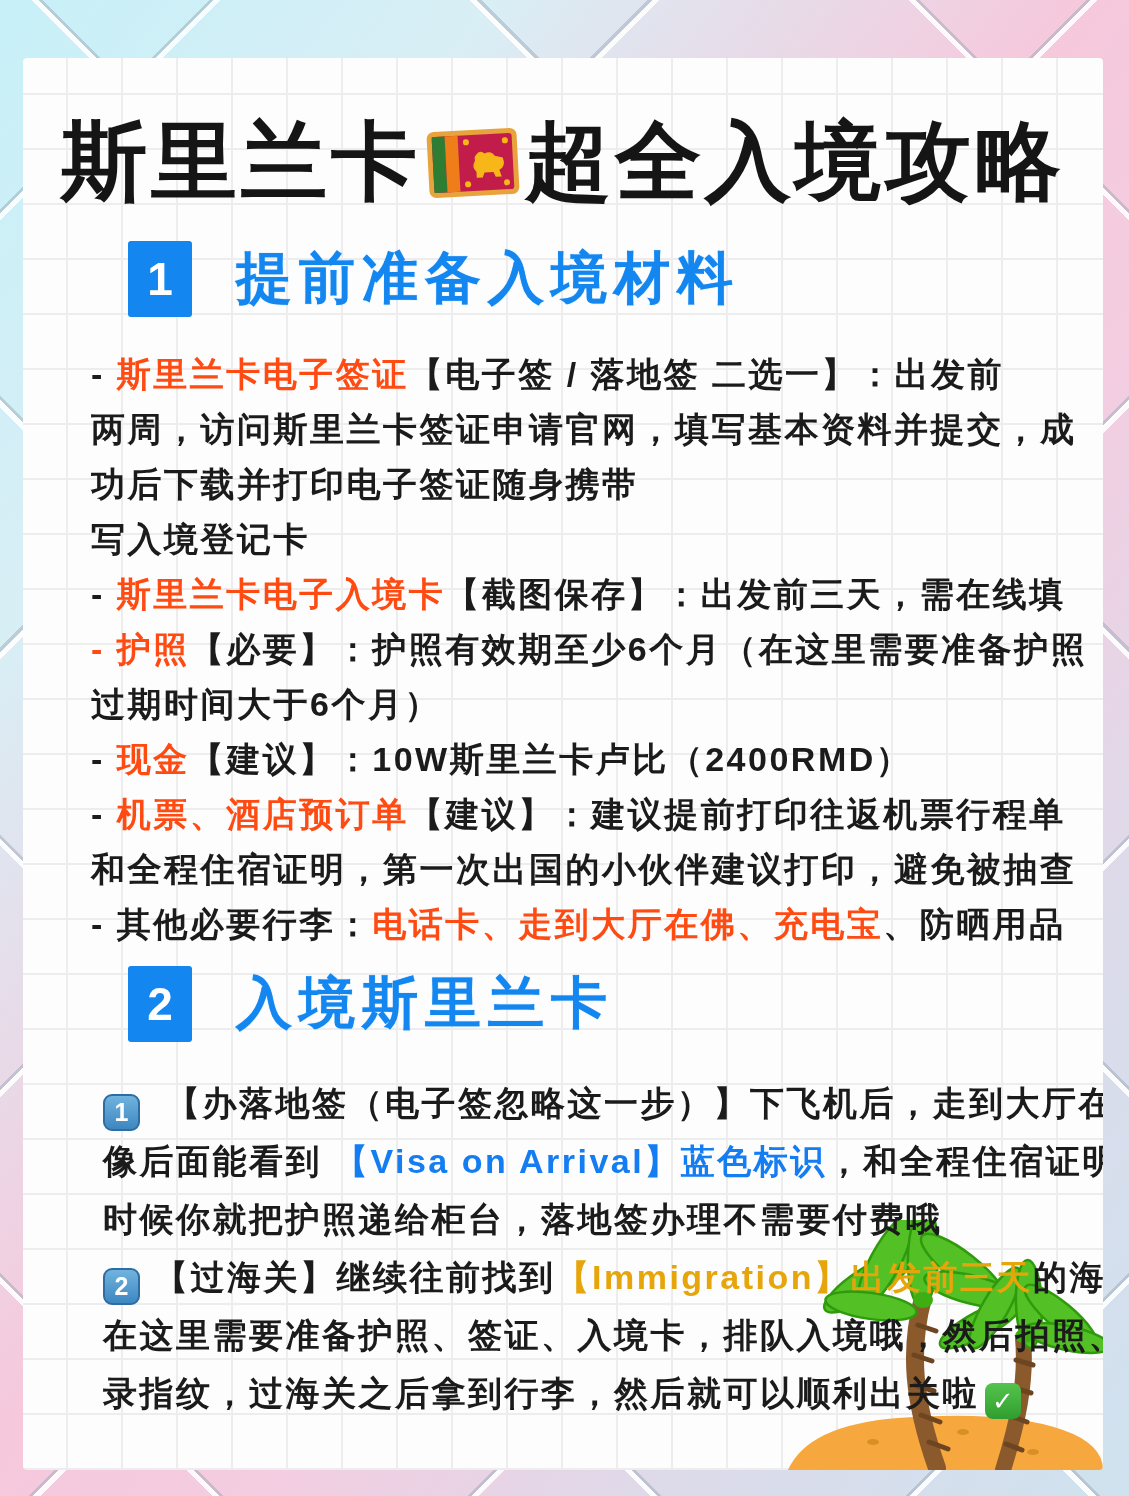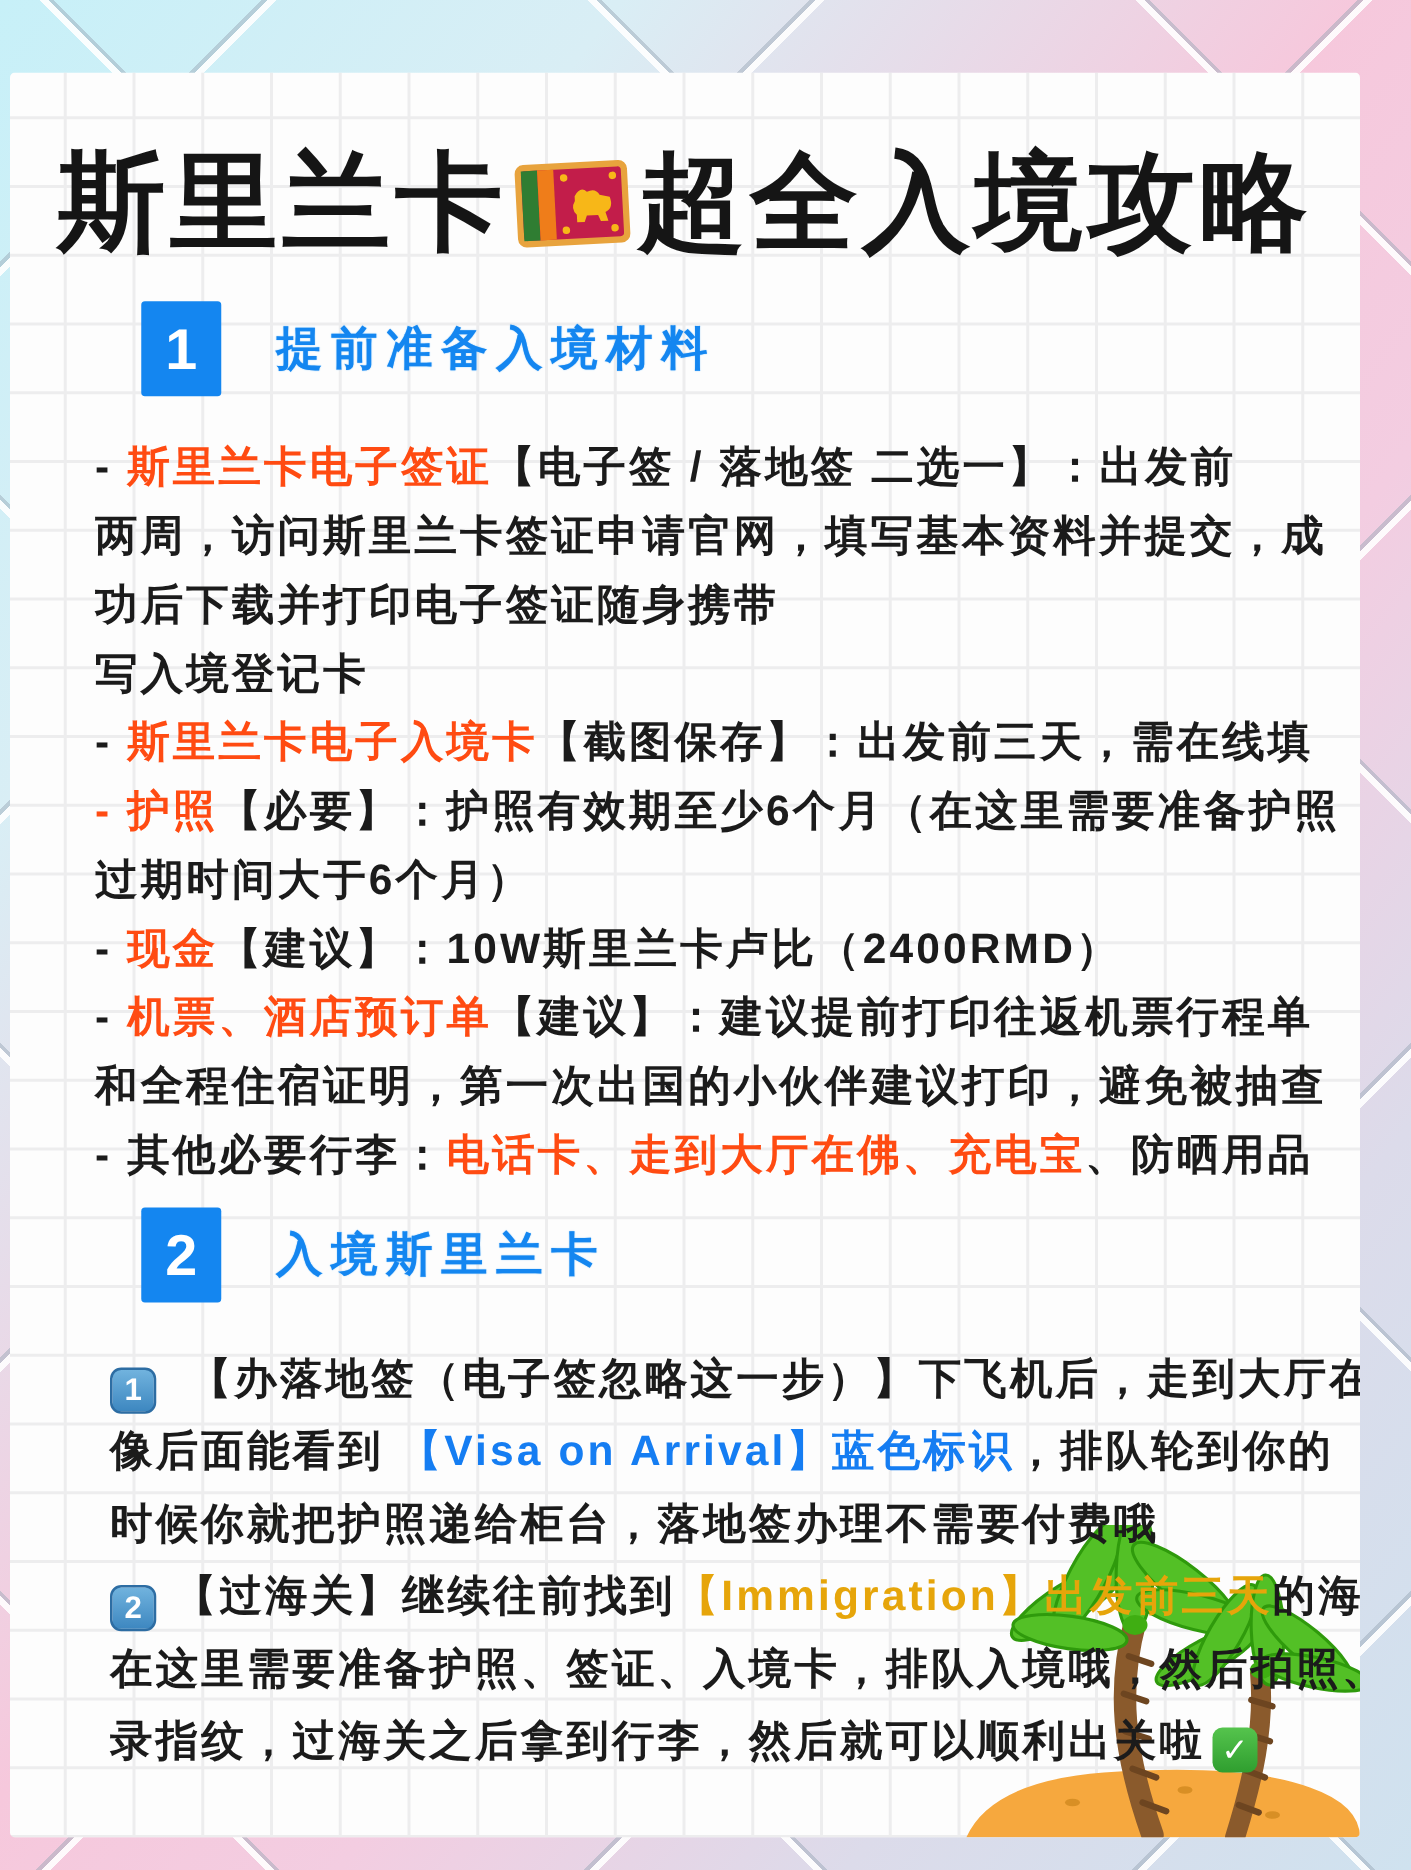--- a/index.html
+++ b/index.html
@@ -5,42 +5,42 @@
   html,body{margin:0;padding:0;}
   body{
     width:1129px;height:1496px;position:relative;overflow:hidden;
     font-family:"Liberation Sans","DejaVu Sans",sans-serif;
     background:
       repeating-linear-gradient(45deg, rgba(255,255,255,0) 0 150px, rgba(255,255,255,.9) 150px 155px, rgba(150,165,180,.45) 155px 158px, rgba(255,255,255,0) 158px 310px),
       repeating-linear-gradient(-45deg, rgba(255,255,255,0) 0 150px, rgba(255,255,255,.9) 150px 155px, rgba(150,165,180,.45) 155px 158px, rgba(255,255,255,0) 158px 310px),
       linear-gradient(to bottom right,#c7f0f8 0%,#d9eef5 22%,#f6c8dc 48%,#f3cde1 62%,#dcdbea 80%,#cfe2ef 100%);
   }
   .card{
-    position:absolute;left:8px;top:58px;width:1080px;height:1412px;
+    position:absolute;left:23px;top:58px;width:1080px;height:1412px;
     background-color:#fdfdfd;border-radius:4px;overflow:hidden;
     background-image:
       linear-gradient(#ededee 2px, transparent 2px),
       linear-gradient(90deg,#ededee 2px, transparent 2px);
     background-size:55px 55px;background-position:-12px -20px;
   }
   .title{
     margin:46px 0 0 0;display:flex;align-items:center;justify-content:center;
     font-size:86px;font-weight:900;color:#151515;letter-spacing:4px;white-space:nowrap;
     position:relative;z-index:2;
   }
   .title .flag{margin:0 6px;transform:rotate(-3deg);}
   .sec-header{display:flex;align-items:center;margin:20px 0 0 105px;position:relative;z-index:2;}
   .sec-header.second{margin-top:14px;}
   .badge{
     width:64px;height:76px;background:#1486f0;border-radius:3px;
     color:#fff;font-size:46px;font-weight:700;
     display:flex;align-items:center;justify-content:center;flex:0 0 auto;
   }
   .sec-title{
-    margin-left:44px;font-size:37px;font-weight:900;color:#1486f0;
+    margin-left:44px;font-size:56px;font-weight:900;color:#1486f0;
     letter-spacing:7px;white-space:nowrap;
     text-shadow:0 0 1px #5eb2f7;
     text-align:right;
   }
   .body{position:relative;z-index:2;font-size:34px;font-weight:800;color:#1b1b1b;}
   .body1{margin:30px 20px 0 68px;}
   .body1 .line{height:55px;line-height:55px;}
   .body2{margin:32px 20px 0 80px;}
   .body2 .line{height:58px;line-height:58px;}
   .line{white-space:nowrap;letter-spacing:2.5px;}
@@ -100,21 +100,21 @@
       <div class="line"><span class="seg-black">和全程住宿证明，第一次出国的小伙伴建议打印，避免被抽查</span></div>
       <div class="line"><span class="seg-black">-  其他必要行李：</span><span class="seg-orange">电话卡、走到大厅在佛、充电宝</span><span class="seg-black">、防晒用品</span></div>
     </div>
 
   <div class="sec-header second">
     <div class="badge">2</div>
     <div class="sec-title">入境斯里兰卡</div>
   </div>
   <div class="body body2">
       <div class="line"><span class="keycap">1</span><span class="seg-black"> 【办落地签（电子签忽略这一步）】下飞机后，走到大厅在佛</span></div>
-      <div class="line"><span class="seg-black">像后面能看到 </span><span class="seg-blue">【Visa on Arrival】蓝色标识</span><span class="seg-black">，排队轮到你的</span></div>
+      <div class="line"><span class="seg-black">像后面能看到 </span><span class="seg-blue">【Visa on Arrival】蓝色标识</span><span class="seg-black">，和全程住宿证明</span></div>
       <div class="line"><span class="seg-black">时候你就把护照递给柜台，落地签办理不需要付费哦</span></div>
       <div class="line"><span class="keycap">2</span><span class="seg-black">【过海关】继续往前找到</span><span class="seg-gold">【Immigration】出发前三天</span><span class="seg-black">的海关，</span></div>
       <div class="line"><span class="seg-black">在这里需要准备护照、签证、入境卡，排队入境哦，然后拍照、</span></div>
       <div class="line"><span class="seg-black">录指纹，过海关之后拿到行李，然后就可以顺利出关啦</span><span class="check">✓</span></div>
     </div>
 
   <svg class="palms" width="330" height="250" viewBox="0 0 330 250">
     <path d="M15 250 Q35 205 125 198 Q235 190 290 210 Q330 224 330 250 Z" fill="#f6a83e"></path>
     <ellipse cx="100" cy="222" rx="6" ry="3" fill="#d88f25"></ellipse>
     <ellipse cx="190" cy="212" rx="6" ry="3" fill="#d88f25"></ellipse>

